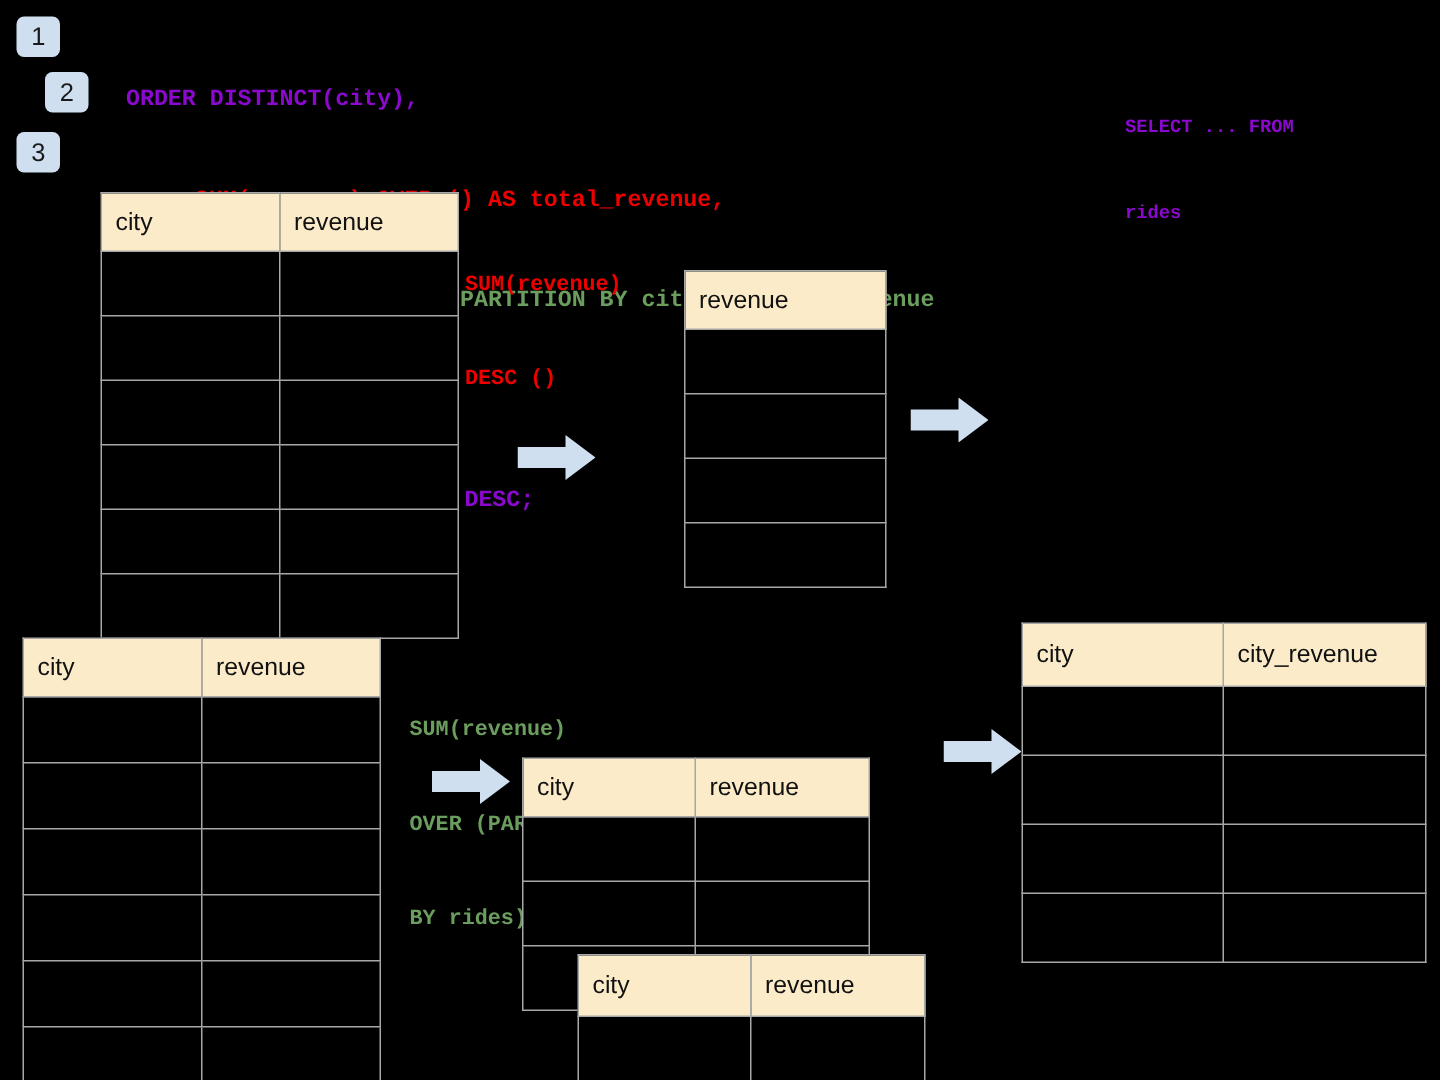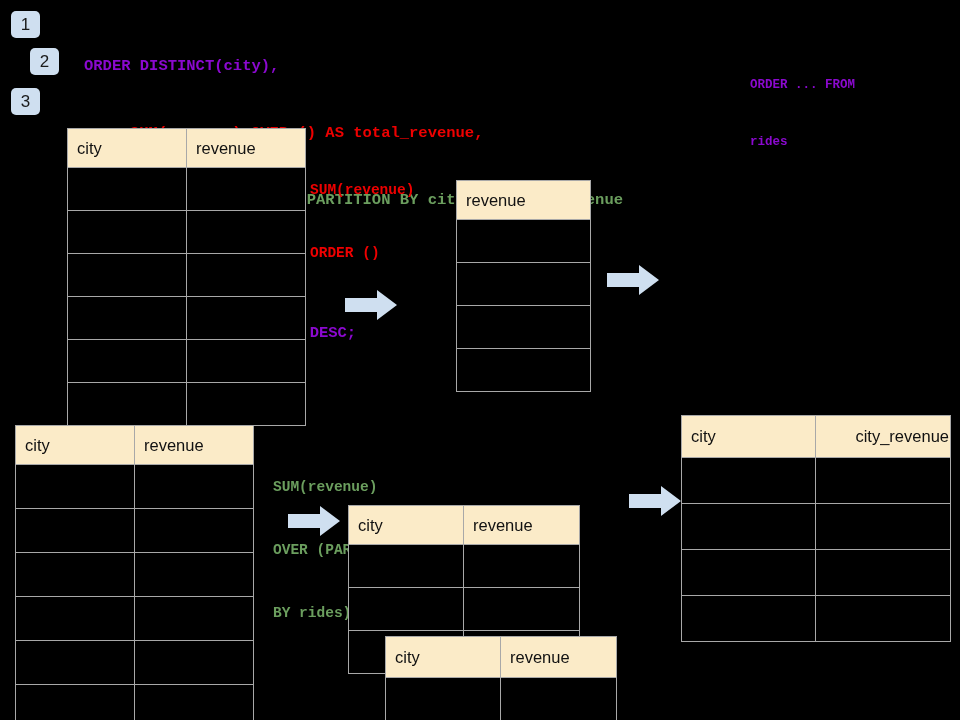--- a/index.html
+++ b/index.html
@@ -106,27 +106,27 @@
 
   <div class="sql" style="left:84px; top:11px;">
     <div class="sql-line c-purple">ORDER DISTINCT(city),</div>
     <div class="sql-line c-red" style="padding-left:46px;">SUM(revenue) OVER () AS total_revenue,</div>
     <div class="sql-line c-green" style="padding-left:46px;">SUM(revenue) OVER (PARTITION BY city) as city_revenue</div>
     <div class="sql-line c-purple" style="padding-left:21px;">FROM rides</div>
     <div class="sql-line c-purple" style="padding-left:21px;">ORDER by city_revenue DESC;</div>
   </div>
 
   <div class="note-small" style="left:750px; top:38px;">
-    <div>ORDER ... FROM</div>
+    <div>SELECT ... FROM</div>
     <div>rides</div>
   </div>
 
   <div class="note c-red" style="left:310px; top:138px;">
     <div>SUM(revenue)</div>
-    <div>ORDER ()</div>
+    <div>DESC ()</div>
   </div>
 
   <div class="note c-green" style="left:273px; top:435px;">
     <div>SUM(revenue)</div>
     <div>OVER (PARTITION</div>
     <div>BY rides)</div>
   </div>
 
   <table class="tbl" style="left:67px; top:128px; width:238px;">
     <colgroup>
@@ -298,21 +298,21 @@
   </svg>
 
   <table class="tbl" style="left:681px; top:415px; width:269px;">
     <colgroup>
         <col style="width:134px">
         <col style="width:135px">
       </colgroup>
     <thead>
       <tr>
         <th style="height:39px;">city</th>
-        <th style="height:39px;text-align:right;">city_revenue</th>
+        <th style="height:39px;">city_revenue</th>
       </tr>
     </thead>
     <tbody>
       <tr>
         <td style="height:43px;"></td>
         <td></td>
       </tr>
       <tr>
         <td style="height:43px;"></td>
         <td></td>

